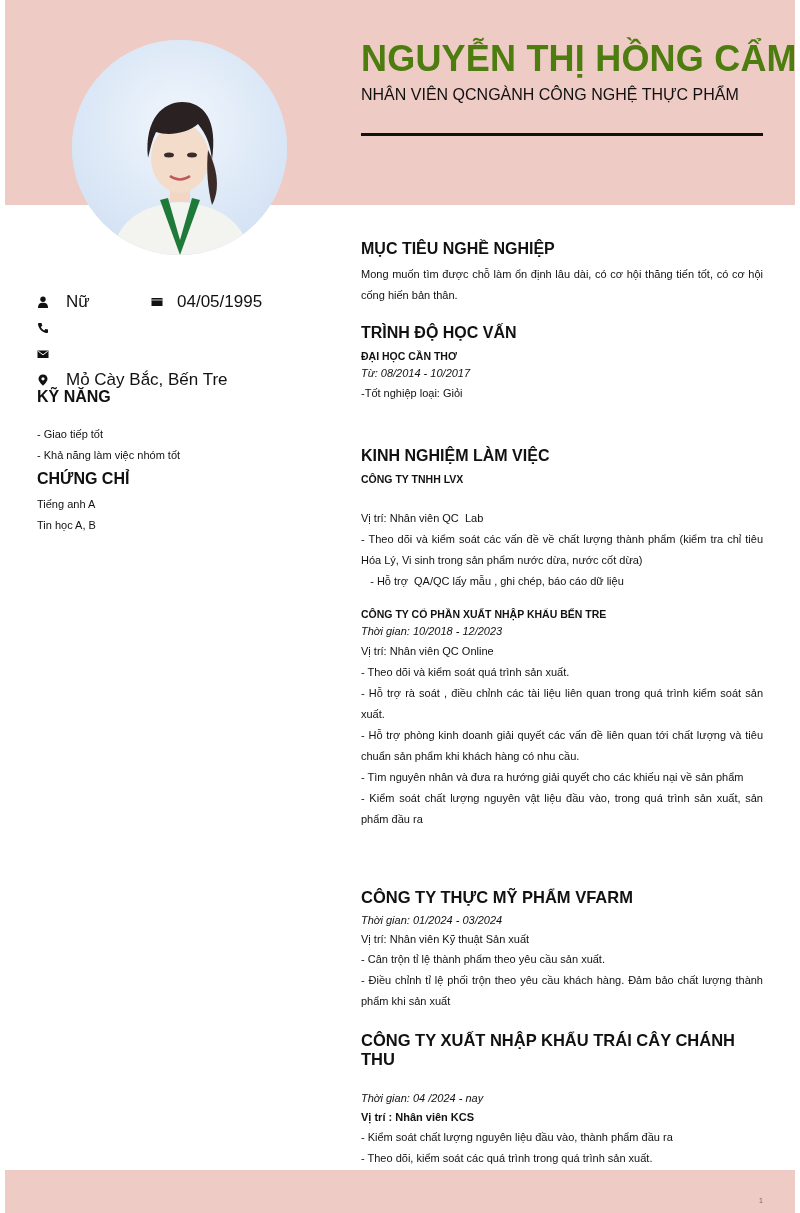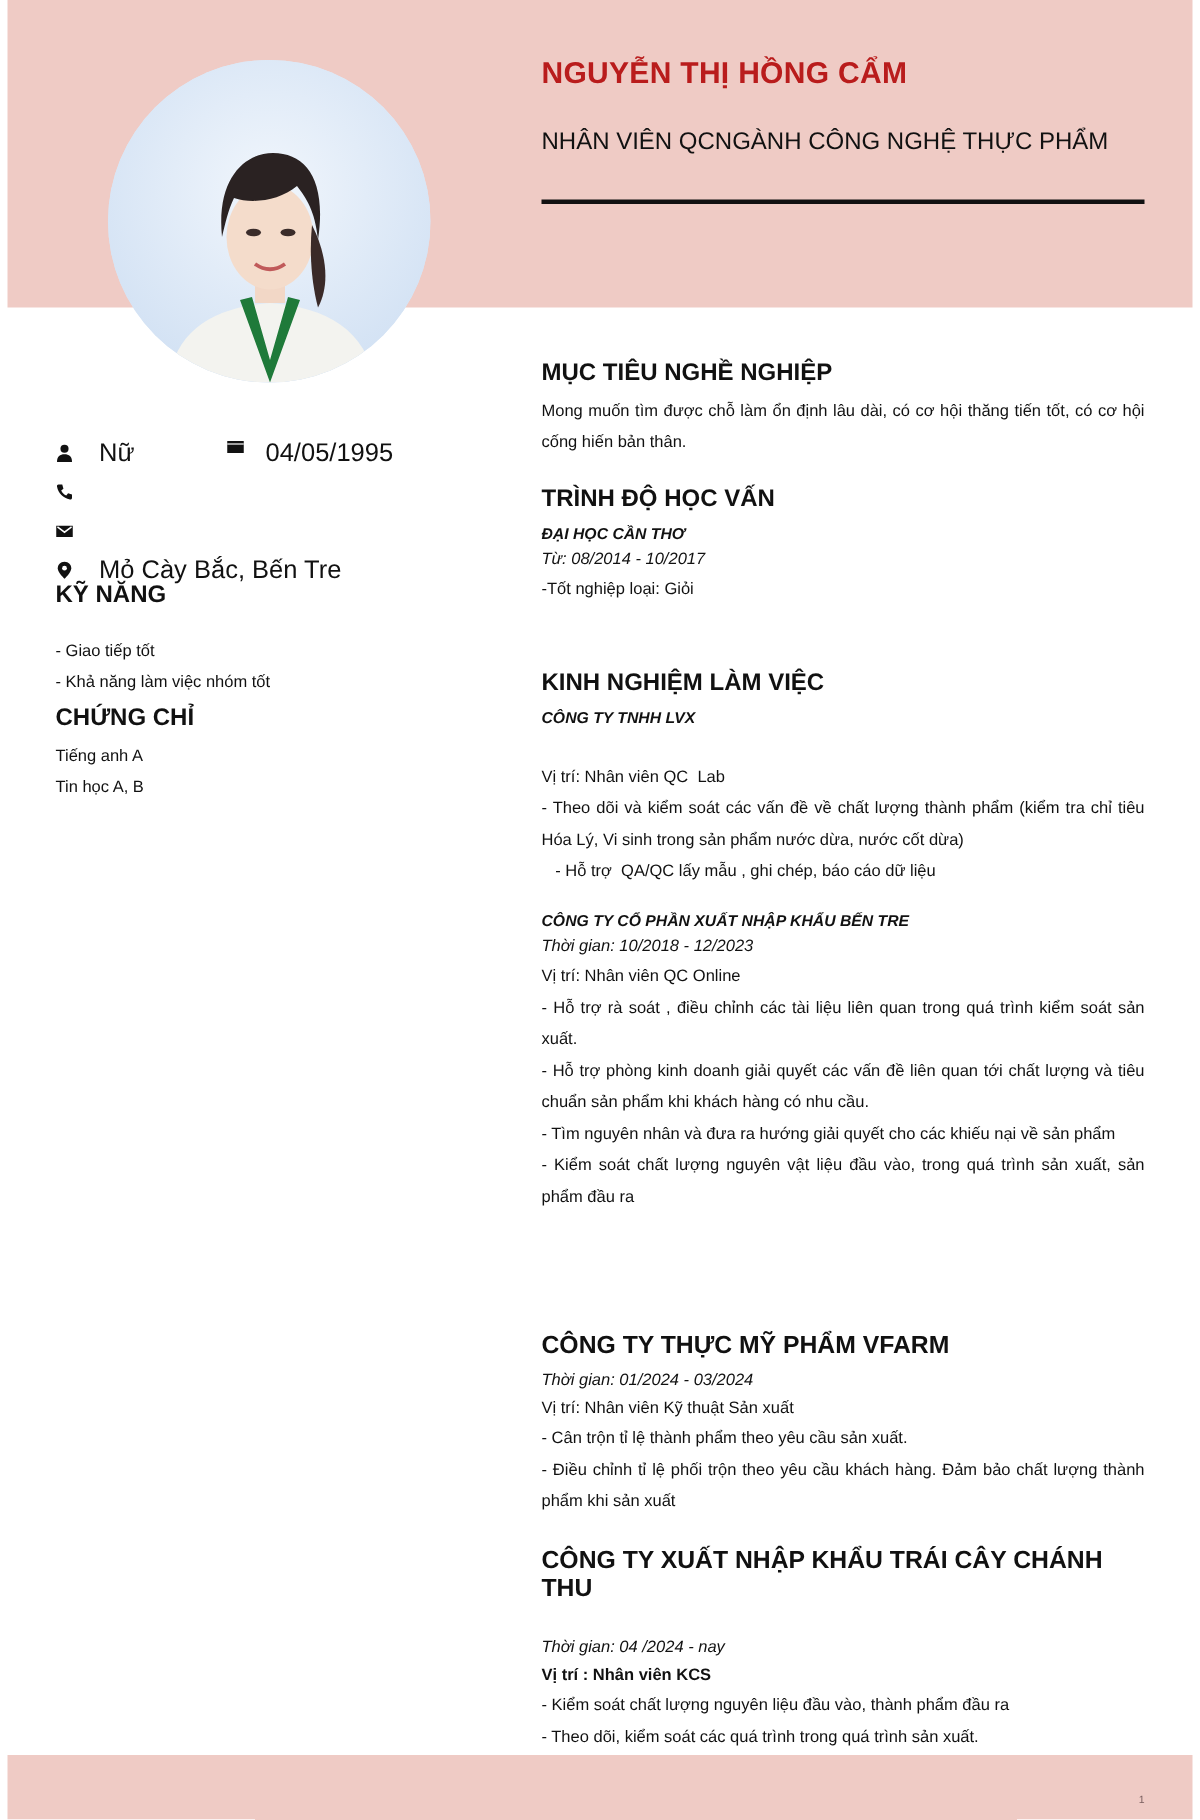--- a/index.html
+++ b/index.html
@@ -11,40 +11,40 @@
     .footer-band { position: absolute; left: 0; top: 1170px; width: 790px; height: 43px; background: #efcbc5; }
     .page-num { position: absolute; right: 32px; top: 27px; font-size: 7px; color: #7a6060; }
 
     .avatar {
       position: absolute; left: 67px; top: 40px; width: 215px; height: 215px; border-radius: 50%;
       overflow: hidden;
       background: radial-gradient(circle at 50% 40%, #eef4fb 0%, #dde9f7 55%, #cfdff2 100%);
     }
     .avatar svg { width: 100%; height: 100%; display: block; }
 
-    .name { position: absolute; left: 356px; top: 38px; font-size: 20px; font-weight: bold; letter-spacing: 0.2px; color: #b91c1c; white-space: nowrap; text-align: center; }
+    .name { position: absolute; left: 356px; top: 38px; font-size: 36px; font-weight: bold; letter-spacing: 0.2px; color: #4d7c0f; white-space: nowrap; text-align: center; }
     .job-title { position: absolute; left: 356px; top: 86px; font-size: 16px; color: #111; white-space: nowrap; }
     .title-rule { position: absolute; left: 356px; top: 133px; width: 402px; height: 3px; background: #111; }
 
     .contact { position: absolute; left: 32px; top: 272px; width: 290px; font-size: 17px; margin-top: 17px; }
     .contact-row { position: relative; height: 26px; display: flex; align-items: center; }
     .ci { width: 12px; height: 12px; display: inline-flex; align-items: center; justify-content: center; margin-right: 17px; }
     .ci svg { width: 12px; height: 12px; display: block; }
-    .contact-row .dob { position: absolute; left: 114px; display: flex; }
+    .contact-row .dob { position: absolute; left: 114px; display: flex; align-items: center; }
     .contact-row .dob .ci { margin-right: 14px; }
 
     .left-section { position: absolute; left: 32px; width: 290px; }
     .sec-title { font-size: 16px; font-weight: bold; color: #111; }
     .left-item { font-size: 11px; line-height: 21px; color: #111; }
 
     .right { position: absolute; left: 356px; width: 402px; }
     .r-title { font-size: 16px; font-weight: bold; color: #111; margin-bottom: 6px; }
     .r-title.big { font-size: 16.5px; }
     .r-text { font-size: 11px; line-height: 21px; color: #111; text-align: justify; }
-    .r-sub { font-size: 10.5px; font-weight: bold; color: #111; line-height: 16px; font-style: italic; }
+    .r-sub { font-size: 10.5px; font-weight: bold; color: #111; line-height: 16px; }
     .r-italic { font-size: 11px; font-style: italic; line-height: 19px; color: #111; }
     .r-line { font-size: 11px; line-height: 21px; color: #111; text-align: justify; }
     .r-bold { font-size: 11px; font-weight: bold; line-height: 19px; }
   </style>
 </head>
 <body>
 
 <div class="page">
   <div class="header-band"></div>
 
@@ -150,20 +150,21 @@
     <div style="height: 21px;"></div>
     <div class="r-line" style="white-space: pre;">Vị trí: Nhân viên QC  Lab</div>
     <div class="r-line">-  Theo dõi và kiểm soát các vấn đề về chất lượng thành phẩm (kiểm tra chỉ tiêu Hóa Lý, Vi sinh trong sản phẩm nước dừa, nước cốt dừa)</div>
     <div class="r-line" style="white-space: pre;">   - Hỗ trợ  QA/QC lấy mẫu , ghi chép, báo cáo dữ liệu</div>
   </div>
 
   <div class="right" style="top: 606px;">
     <div class="r-sub">CÔNG TY CỔ PHẦN XUẤT NHẬP KHẨU BẾN TRE</div>
     <div class="r-italic">Thời gian: 10/2018 - 12/2023</div>
     <div class="r-line">Vị trí: Nhân viên QC Online</div>
+    <div class="r-line"> - Theo dõi và kiểm soát quá trình sản xuất.</div>
     <div class="r-line"> - Hỗ trợ rà soát , điều chỉnh các tài liệu liên quan trong quá trình kiểm soát sản xuất.</div>
     <div class="r-line"> - Hỗ trợ phòng kinh doanh giải quyết các vấn đề liên quan tới chất lượng và tiêu chuẩn sản phẩm khi khách hàng có nhu cầu.</div>
     <div class="r-line"> - Tìm nguyên nhân và đưa ra hướng giải quyết cho các khiếu nại về sản phẩm</div>
     <div class="r-line"> - Kiểm soát chất lượng nguyên vật liệu đầu vào, trong quá trình sản xuất, sản phẩm đầu ra</div>
   </div>
 
   <div class="right" style="top: 888px;">
     <div class="r-title big" style="margin-bottom: 4px;">CÔNG TY THỰC MỸ PHẨM VFARM</div>
     <div class="r-italic">Thời gian: 01/2024 - 03/2024</div>
     <div class="r-italic" style="font-style: normal;">Vị trí: Nhân viên Kỹ thuật Sản xuất</div>

